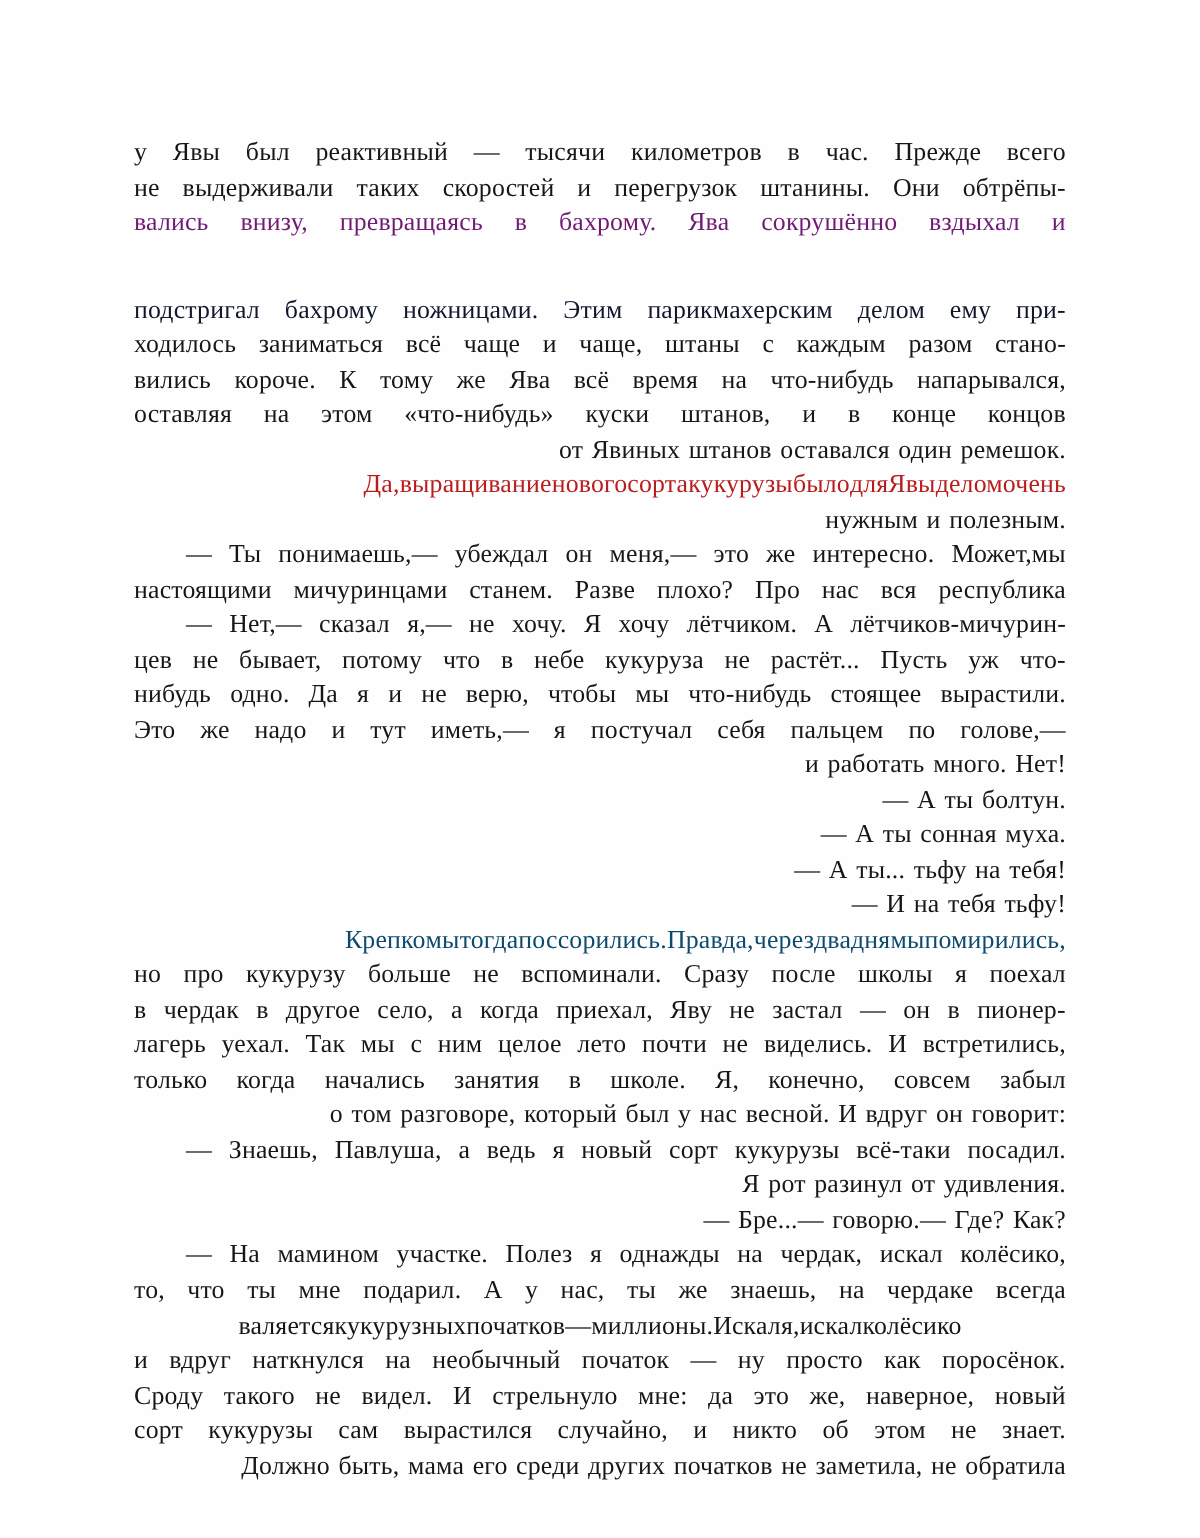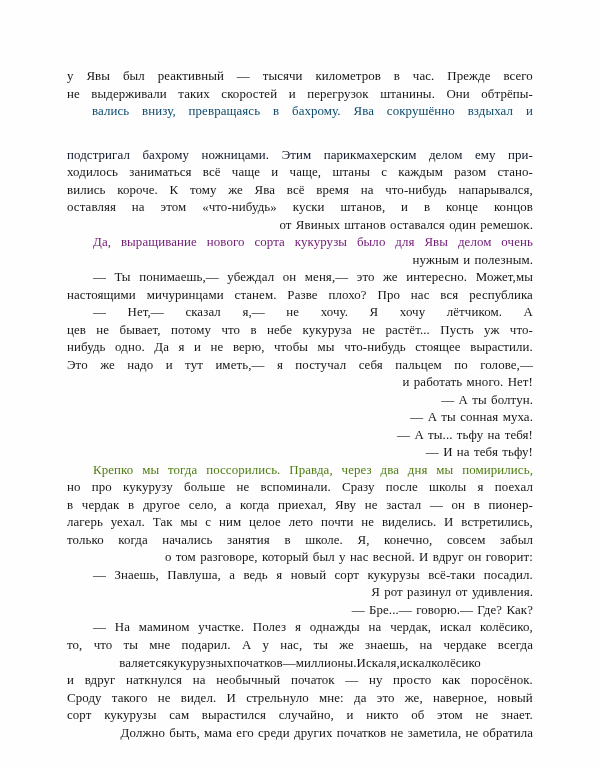--- a/index.html
+++ b/index.html
@@ -102,21 +102,21 @@
         <span class="w">не</span>
         <span class="w">выдерживали</span>
         <span class="w">таких</span>
         <span class="w">скоростей</span>
         <span class="w">и</span>
         <span class="w">перегрузок</span>
         <span class="w">штанины.</span>
         <span class="w">Они</span>
         <span class="w">обтрёпы-</span>
       </div>
-      <div class="ln justify" style="color: #0c4a6e; margin-left: 25px;">
+      <div class="ln justify" style="color: #701a75;">
         <span class="w">вались</span>
         <span class="w">внизу,</span>
         <span class="w">превращаясь</span>
         <span class="w">в</span>
         <span class="w">бахрому.</span>
         <span class="w">Ява</span>
         <span class="w">сокрушённо</span>
         <span class="w">вздыхал</span>
         <span class="w">и</span>
       </div>
@@ -169,21 +169,21 @@
         <span class="w">концов</span>
       </div>
       <div class="ln last" style="color: rgb(22, 22, 22);">
         <span class="w">от</span>
         <span class="w">Явиных</span>
         <span class="w">штанов</span>
         <span class="w">оставался</span>
         <span class="w">один</span>
         <span class="w">ремешок.</span>
       </div>
-      <div class="ln justify indent" style="color: #701a75;">
+      <div class="ln justify indent" style="color: #b91c1c; justify-content: flex-end;">
         <span class="w">Да,</span>
         <span class="w">выращивание</span>
         <span class="w">нового</span>
         <span class="w">сорта</span>
         <span class="w">кукурузы</span>
         <span class="w">было</span>
         <span class="w">для</span>
         <span class="w">Явы</span>
         <span class="w">делом</span>
         <span class="w">очень</span>
@@ -220,20 +220,21 @@
         <span class="w">—</span>
         <span class="w">Нет,—</span>
         <span class="w">сказал</span>
         <span class="w">я,—</span>
         <span class="w">не</span>
         <span class="w">хочу.</span>
         <span class="w">Я</span>
         <span class="w">хочу</span>
         <span class="w">лётчиком.</span>
         <span class="w">А</span>
+        <span class="w">лётчиков-мичурин-</span>
       </div>
       <div class="ln justify" style="color: rgb(22, 22, 22);">
         <span class="w">цев</span>
         <span class="w">не</span>
         <span class="w">бывает,</span>
         <span class="w">потому</span>
         <span class="w">что</span>
         <span class="w">в</span>
         <span class="w">небе</span>
         <span class="w">кукуруза</span>
@@ -298,21 +299,21 @@
         <span class="w">на</span>
         <span class="w">тебя!</span>
       </div>
       <div class="ln last indent-dash" style="color: rgb(22, 22, 22);">
         <span class="w">—</span>
         <span class="w">И</span>
         <span class="w">на</span>
         <span class="w">тебя</span>
         <span class="w">тьфу!</span>
       </div>
-      <div class="ln justify indent" style="color: #4d7c0f;">
+      <div class="ln justify indent" style="color: #0c4a6e; justify-content: flex-end;">
         <span class="w">Крепко</span>
         <span class="w">мы</span>
         <span class="w">тогда</span>
         <span class="w">поссорились.</span>
         <span class="w">Правда,</span>
         <span class="w">через</span>
         <span class="w">два</span>
         <span class="w">дня</span>
         <span class="w">мы</span>
         <span class="w">помирились,</span>

